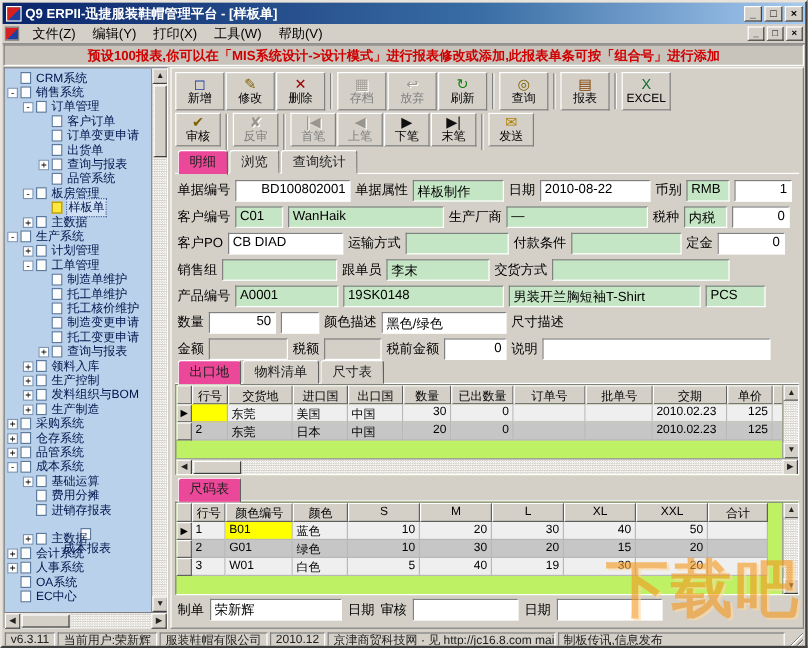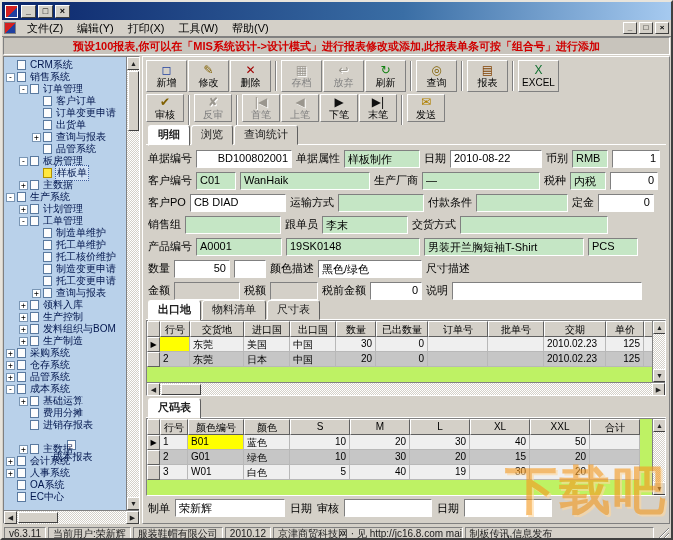--- a/index.html
+++ b/index.html
@@ -46,21 +46,21 @@
   .tbtn{width:41px;height:32px;background:#d4d0c8;border:1px solid;border-color:#fff #808080 #808080 #fff;display:flex;flex-direction:column;align-items:center;justify-content:center;}
   .tbtn .ticn{font-size:12px;line-height:13px;}
   .tbtn .tlbl{font-size:10px;line-height:11px;}
   .tbtn.sm{width:38px;height:28px;}
   .tbtn.disabled{color:#808080;}
   .tbtn.disabled .ticn{color:#9a968e;text-shadow:1px 1px 0 #fff;}
   .tsep{width:2px;height:30px;border-left:1px solid #808080;border-right:1px solid #fff;margin:1px 3px;}
   
   .tabstrip{display:flex;align-items:flex-end;height:18px;border-bottom:1px solid #fff;padding-left:2px;}
   .tab{background:#d4d0c8;border:1px solid;border-color:#fff #606060 #d4d0c8 #fff;border-radius:3px 3px 0 0;padding:1px 9px 2px;margin-right:1px;font-size:11px;position:relative;top:1px;color:#202020;}
-  .tab.active{font-weight:bold;padding-bottom:3px;top:2px;background:#ffffff;}
+  .tab.active{font-weight:normal;padding-bottom:3px;top:2px;background:#ec4899;}
   
   .formarea{padding:4px 2px 2px;display:flex;flex-direction:column;gap:3px;}
   .frow{display:flex;align-items:center;height:19px;gap:4px;}
   .flabel{white-space:nowrap;font-size:11px;flex:0 0 auto;}
   .ffield{height:18px;border:1px solid;border-color:#808080 #fff #fff #808080;background:#fff;padding:1px 3px;font-size:11px;white-space:nowrap;overflow:hidden;flex:0 0 auto;}
   .ffield.g{background:#c5e6c5;}
   .ffield.d{background:#d4d0c8;color:#505050;}
   .ffield.r{text-align:right;}
   
   .gridbox{border:1px solid;border-color:#808080 #fff #fff #808080;background:#bef264;display:flex;flex-direction:column;overflow:hidden;}
@@ -86,20 +86,21 @@
   
   .watermark{position:absolute;right:4px;bottom:12px;font-size:52px;font-weight:bold;color:#f59b22;opacity:.62;letter-spacing:2px;pointer-events:none;text-shadow:2px 2px 0 #ffd9a0;}
 </style>
 </head>
 <body>
 
 <div class="win">
 
   <div class="titlebar">
     <div class="appicon"></div>
+    <div class="title-text">Q9 ERPII-迅捷服装鞋帽管理平台 - [样板单]</div>
     <div class="winbtns">
       <div class="wbtn">_</div>
       <div class="wbtn">□</div>
       <div class="wbtn">×</div>
     </div>
   </div>
 
   <div class="menubar">
     <div class="mdiicon"></div>
     <div id="menu-items" style="display:flex;">

